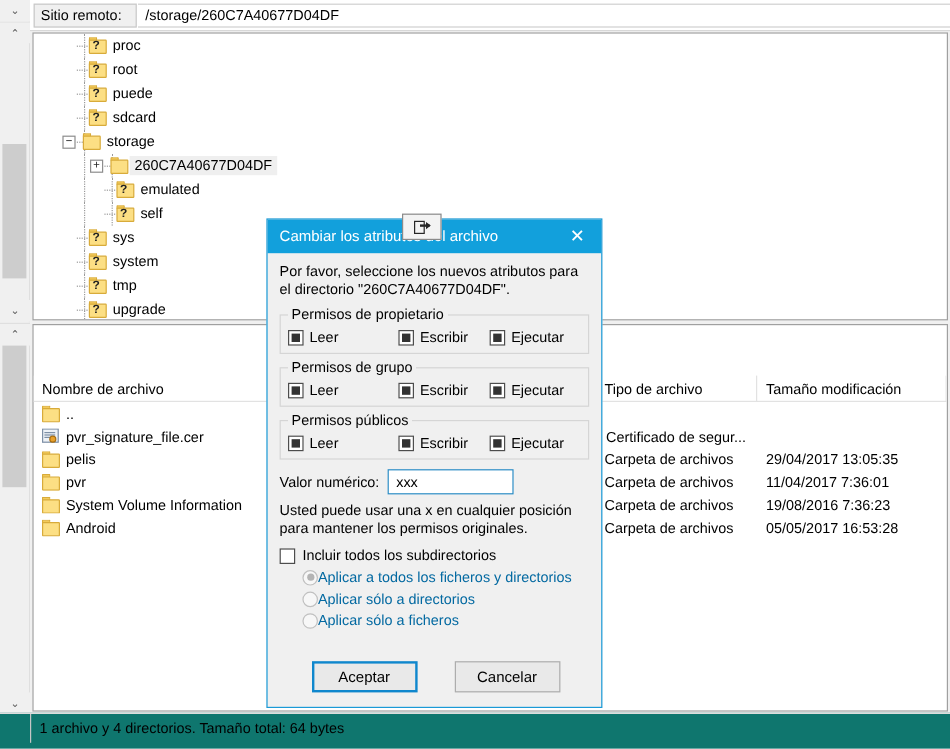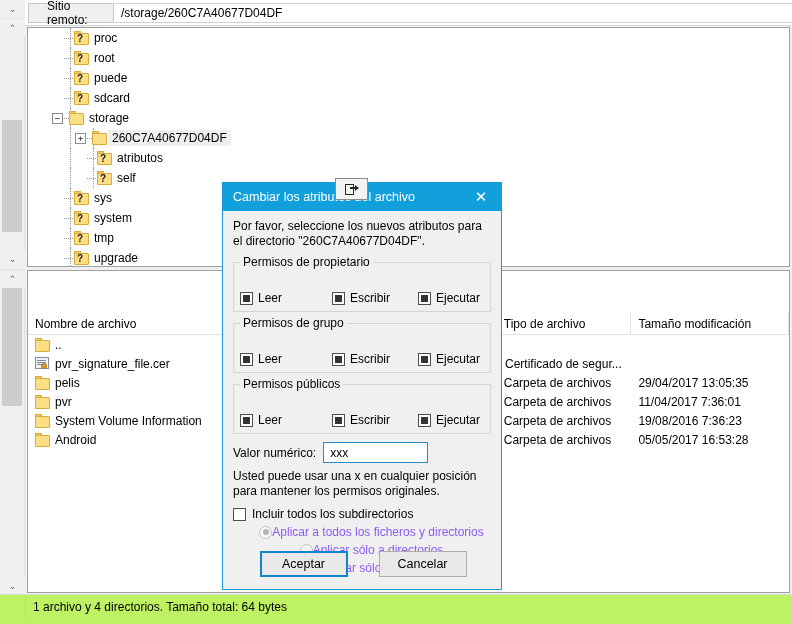--- a/index.html
+++ b/index.html
@@ -51,21 +51,21 @@
     background: #ffffff;
     border-bottom: 1px solid #d8d8d8;
   }
   #remote-label {
     position: absolute;
     left: 3px; top: 3px;
     width: 86px; height: 20px;
     background: #f0f0f0;
     border: 1px solid #c8c8c8;
     display: flex; align-items: center;
-    padding-left: 18px;
+    padding-left: 5px;
     font-size: 12px;
   }
   #remote-path {
     position: absolute;
     left: 90px; top: 3px;
     width: 775px; height: 20px;
     background: #ffffff;
     border: 1px solid #d0d0d0;
     border-left: none;
     display: flex; align-items: center;
@@ -199,21 +199,21 @@
     position: absolute; left: 6px; top: 6px;
     width: 6px; height: 6px; border-radius: 50%;
     background: #e8a02a; border: 1px solid #a96f12;
   }
 
   
   #statusbar {
     position: absolute;
     left: 0; top: 594px;
     width: 792px; height: 30px;
-    background: #bef264;
+    background: #0f766e;
     border-top: 1px solid #dcdcdc;
   }
   #statusbar .seg {
     position: absolute;
     left: 25px; top: 0;
     height: 24px;
     width: 767px;
     border-left: 1px solid #c6c6c6;
     display: flex; align-items: center;
     padding-left: 7px;
@@ -277,24 +277,24 @@
 
   fieldset.grp {
     border: 1px solid #d5d5d5;
     margin: 0 0 4px 0;
     padding: 2px 4px 6px 6px;
   }
   fieldset.grp legend {
     font-size: 12px;
     padding: 0 3px;
   }
-  .perm-row { display: flex; align-items: center; margin-top: 20px; }
+  .perm-row { display: flex; align-items: center; margin-top: 3px; }
   .perm-item { display: flex; align-items: center; gap: 5px; font-size: 12px; }
   .perm-item.p1 { width: 92px; }
-  .perm-item.p2 { width: 86px; }
+  .perm-item.p2 { width: 76px; }
 
   .cbx {
     width: 13px; height: 13px;
     border: 1px solid #4d4d4d;
     background: #ffffff;
     display: inline-flex; align-items: center; justify-content: center;
     flex: 0 0 13px;
   }
   .cbx.mixed:after {
     content: "";
@@ -321,23 +321,22 @@
   #numeric-wrap { position: relative; }
   #numeric-caret {
     position: absolute; left: 4px; top: 3px;
     width: 1px; height: 15px; background: #000;
   }
   #hint { font-size: 12px; line-height: 15px; margin-bottom: 8px; }
 
   #subdir-row { display: flex; align-items: center; gap: 6px; font-size: 12px; }
   .radio-row {
     display: flex; align-items: center; gap: 0;
-    font-size: 12px; color: #8b5cf6;
+    font-size: 12px; color: #0369a1;
     margin: 4px 0 0 19px;
-    justify-content: center;
   }
   .rdo {
     width: 13px; height: 13px; border-radius: 50%;
     border: 1px solid #c0c0c0; background: #f7f7f7;
     display: inline-flex; align-items: center; justify-content: center;
     flex: 0 0 13px;
   }
   .rdo.on:after {
     content: ""; width: 6px; height: 6px; border-radius: 50%;
     background: #b4b4b4; display: block;
@@ -454,21 +453,21 @@
         </div>
         <div class="tnode" style="padding-left: 59px;">
           <span class="guide" style="left: 42px;"></span>
           <span class="guide" style="left: 65px;"></span>
           <span class="hguide"></span>
           <span class="fold q">
             <span class="tab"></span>
             <span class="body"></span>
             <span class="qm">?</span>
           </span>
-          <span class="lbl">atributos</span>
+          <span class="lbl">emulated</span>
         </div>
         <div class="tnode" style="padding-left: 59px;">
           <span class="guide" style="left: 42px;"></span>
           <span class="guide" style="left: 65px;"></span>
           <span class="hguide"></span>
           <span class="fold q">
             <span class="tab"></span>
             <span class="body"></span>
             <span class="qm">?</span>
           </span>

